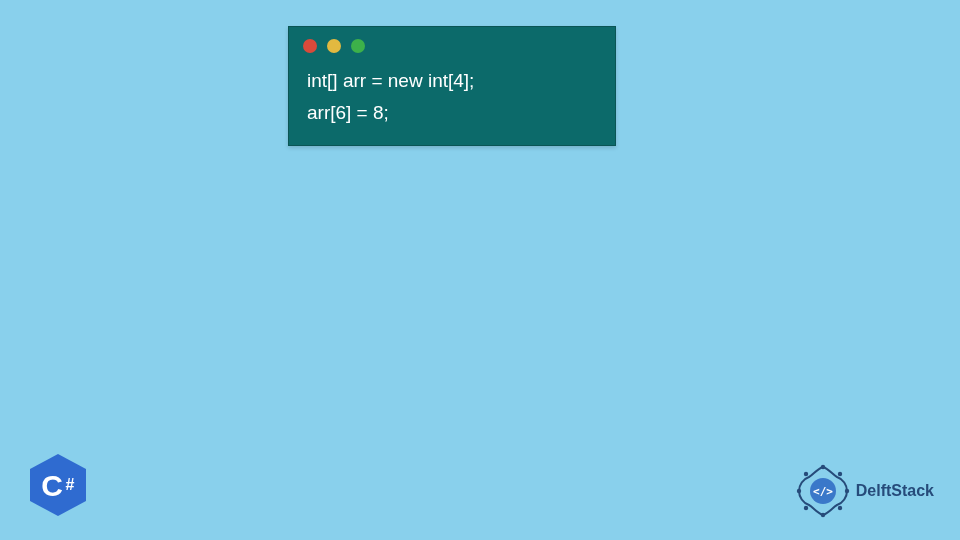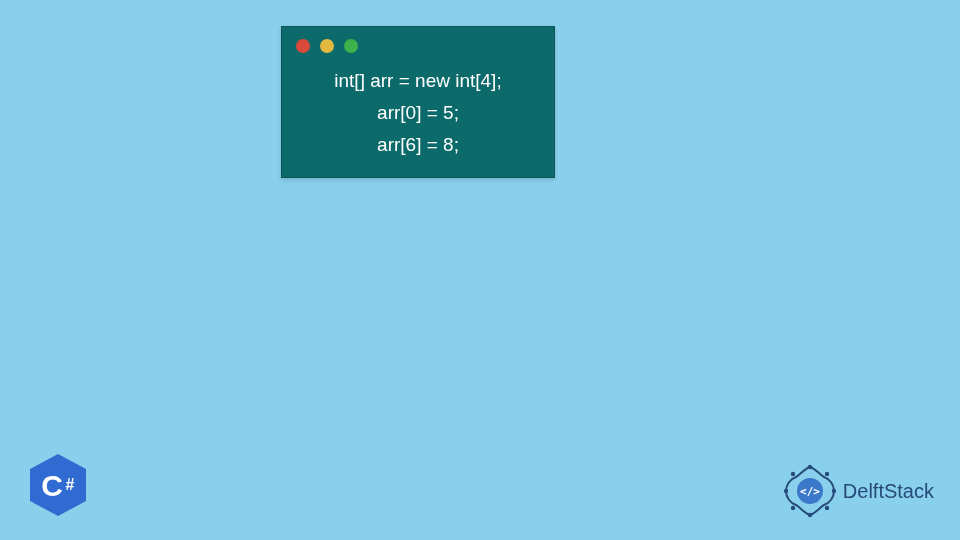--- a/index.html
+++ b/index.html
@@ -4,27 +4,26 @@
 <style>
   * { margin: 0; padding: 0; box-sizing: border-box; }
   html, body { width: 960px; height: 540px; }
   body {
     background: #89d0ec;
     position: relative;
     font-family: Arial, Helvetica, sans-serif;
   }
   .code-window {
     position: absolute;
-    left: 281px;
+    left: 288px;
     top: 26px;
-    width: 274px;
+    width: 328px;
     background: #0c6a6a;
     border: 1px solid #0a5555;
     box-shadow: 0 2px 4px rgba(0,0,0,0.15);
-    text-align: center;
   }
   .traffic-lights {
     display: flex;
     gap: 10px;
     padding: 12px 14px 6px 14px;
   }
   .light {
     width: 14px;
     height: 14px;
     border-radius: 50%;
@@ -52,37 +51,36 @@
   .delft-logo {
     position: absolute;
     right: 26px;
     bottom: 22px;
     display: flex;
     align-items: center;
     gap: 6px;
   }
   .delft-text {
     color: #264b7a;
-    font-size: 20px;
-    font-weight: 400;
+    font-size: 16px;
+    font-weight: 700;
     font-family: Arial, Helvetica, sans-serif;
   }
 </style>
 </head>
 <body>
 
 <div class="code-window">
   <div class="traffic-lights">
     <div class="light red"></div>
     <div class="light yellow"></div>
     <div class="light green"></div>
   </div>
   <div class="code-body">
     <div class="code-line">int[] arr = new int[4];</div>
-    <div class="code-line">arr[0] = 5;</div>
     <div class="code-line">arr[6] = 8;</div>
   </div>
 </div>
 
 <svg class="csharp-badge" viewBox="0 0 56 62">
   <polygon points="28,0 56,15 56,47 28,62 0,47 0,15" fill="#2f6bd0"></polygon>
   <text x="22" y="42" font-size="30" font-weight="bold" fill="#ffffff" text-anchor="middle" font-family="Arial">C</text>
   <text x="40" y="36" font-size="16" font-weight="bold" fill="#ffffff" text-anchor="middle" font-family="Arial">#</text>
 </svg>
 

